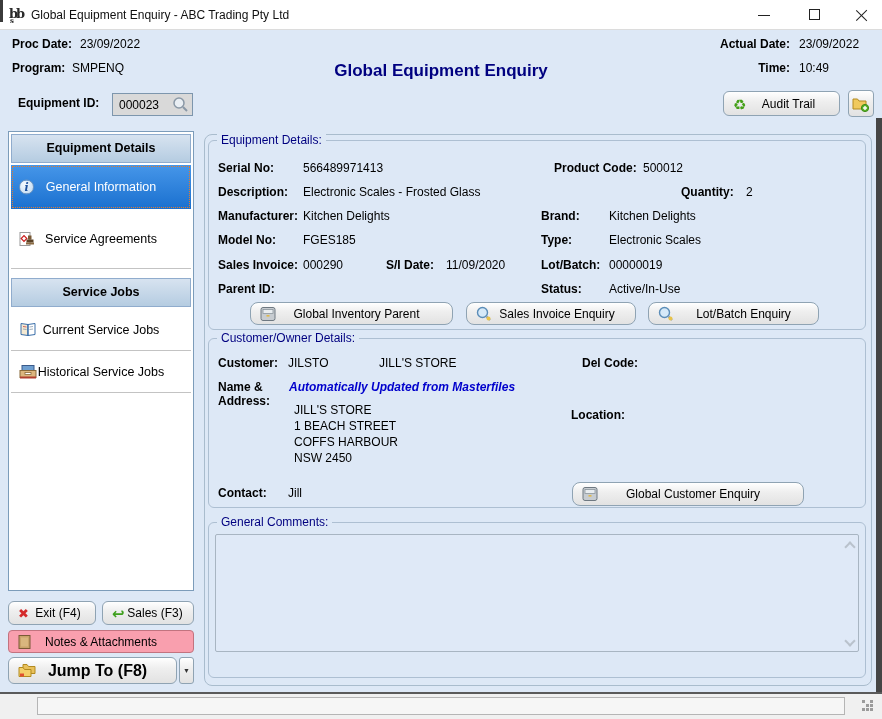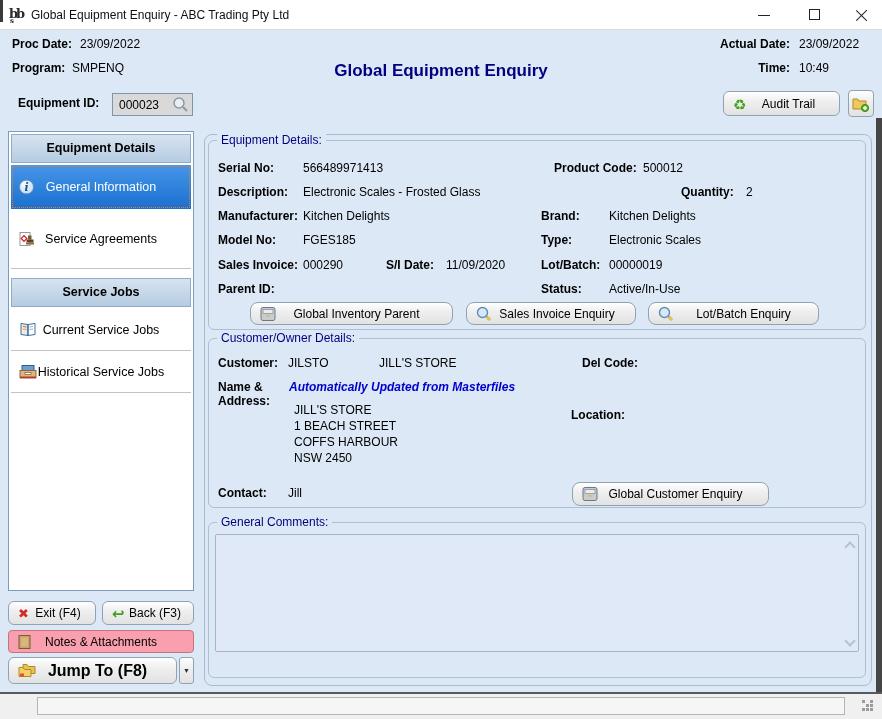--- a/index.html
+++ b/index.html
@@ -182,21 +182,21 @@
       <span>Historical Service Jobs</span>
     </div>
   </div>
 
   <div class="btn" style="left:8px; top:601px; width:88px; height:24px;">
     <span class="bicon" style="font-size:13px; line-height:13px; color:#d42a2a; font-weight:bold;">✖</span>
     <span style="margin-left:12px;">Exit (F4)</span>
   </div>
   <div class="btn" style="left:102px; top:601px; width:92px; height:24px;">
     <span class="bicon" style="font-size:15px; line-height:15px; color:#3fa01e; font-weight:bold;">↩</span>
-    <span style="margin-left:14px;">Back (F3)</span>
+    <span style="margin-left:14px;">Sales (F3)</span>
   </div>
 
   <div class="btn" style="left:8px; top:630px; width:186px; height:23px; background:#f99fae; border:1px solid #c2737f; border-radius:4px;">
     <span class="bicon" style="line-height:0;">
       <svg width="13" height="15" viewBox="0 0 13 15">
         <rect x="1" y="1" width="11" height="13" fill="#c9a36a" stroke="#7a5a36"></rect>
         <rect x="3" y="3" width="7" height="9" fill="#d9b67e"></rect>
       </svg>
     </span>
     <span>Notes &amp; Attachments</span>
@@ -300,21 +300,21 @@
     <span class="val" style="left:85px; top:64px;">JILL'S STORE</span>
     <span class="val" style="left:85px; top:80px;">1 BEACH STREET</span>
     <span class="val" style="left:85px; top:96px;">COFFS HARBOUR</span>
     <span class="val" style="left:85px; top:112px;">NSW 2450</span>
 
     <span class="lbl" style="left:362px; top:69px;">Location:</span>
 
     <span class="lbl" style="left:9px;  top:147px;">Contact:</span>
     <span class="val" style="left:79px; top:147px;">Jill</span>
 
-    <div class="btn" style="left:363px; top:143px; width:197px; height:24px; border-radius:8px;text-align:right;">
+    <div class="btn" style="left:363px; top:143px; width:232px; height:24px; border-radius:8px;text-align:right;">
       <span class="bicon" style="line-height:0;">
         <svg width="16" height="15" viewBox="0 0 16 15">
           <rect x="1" y="1" width="14" height="13" rx="2" fill="#c7ccd1" stroke="#6e7881"></rect>
           <rect x="3" y="3" width="10" height="4" fill="#e9edf0" stroke="#8a949c" stroke-width="0.8"></rect>
           <rect x="6.5" y="8.5" width="3" height="1.6" fill="#e0b84a"></rect>
         </svg>
       </span>
       <span style="margin-left:10px;">Global Customer Enquiry</span>
     </div>
   </div>

